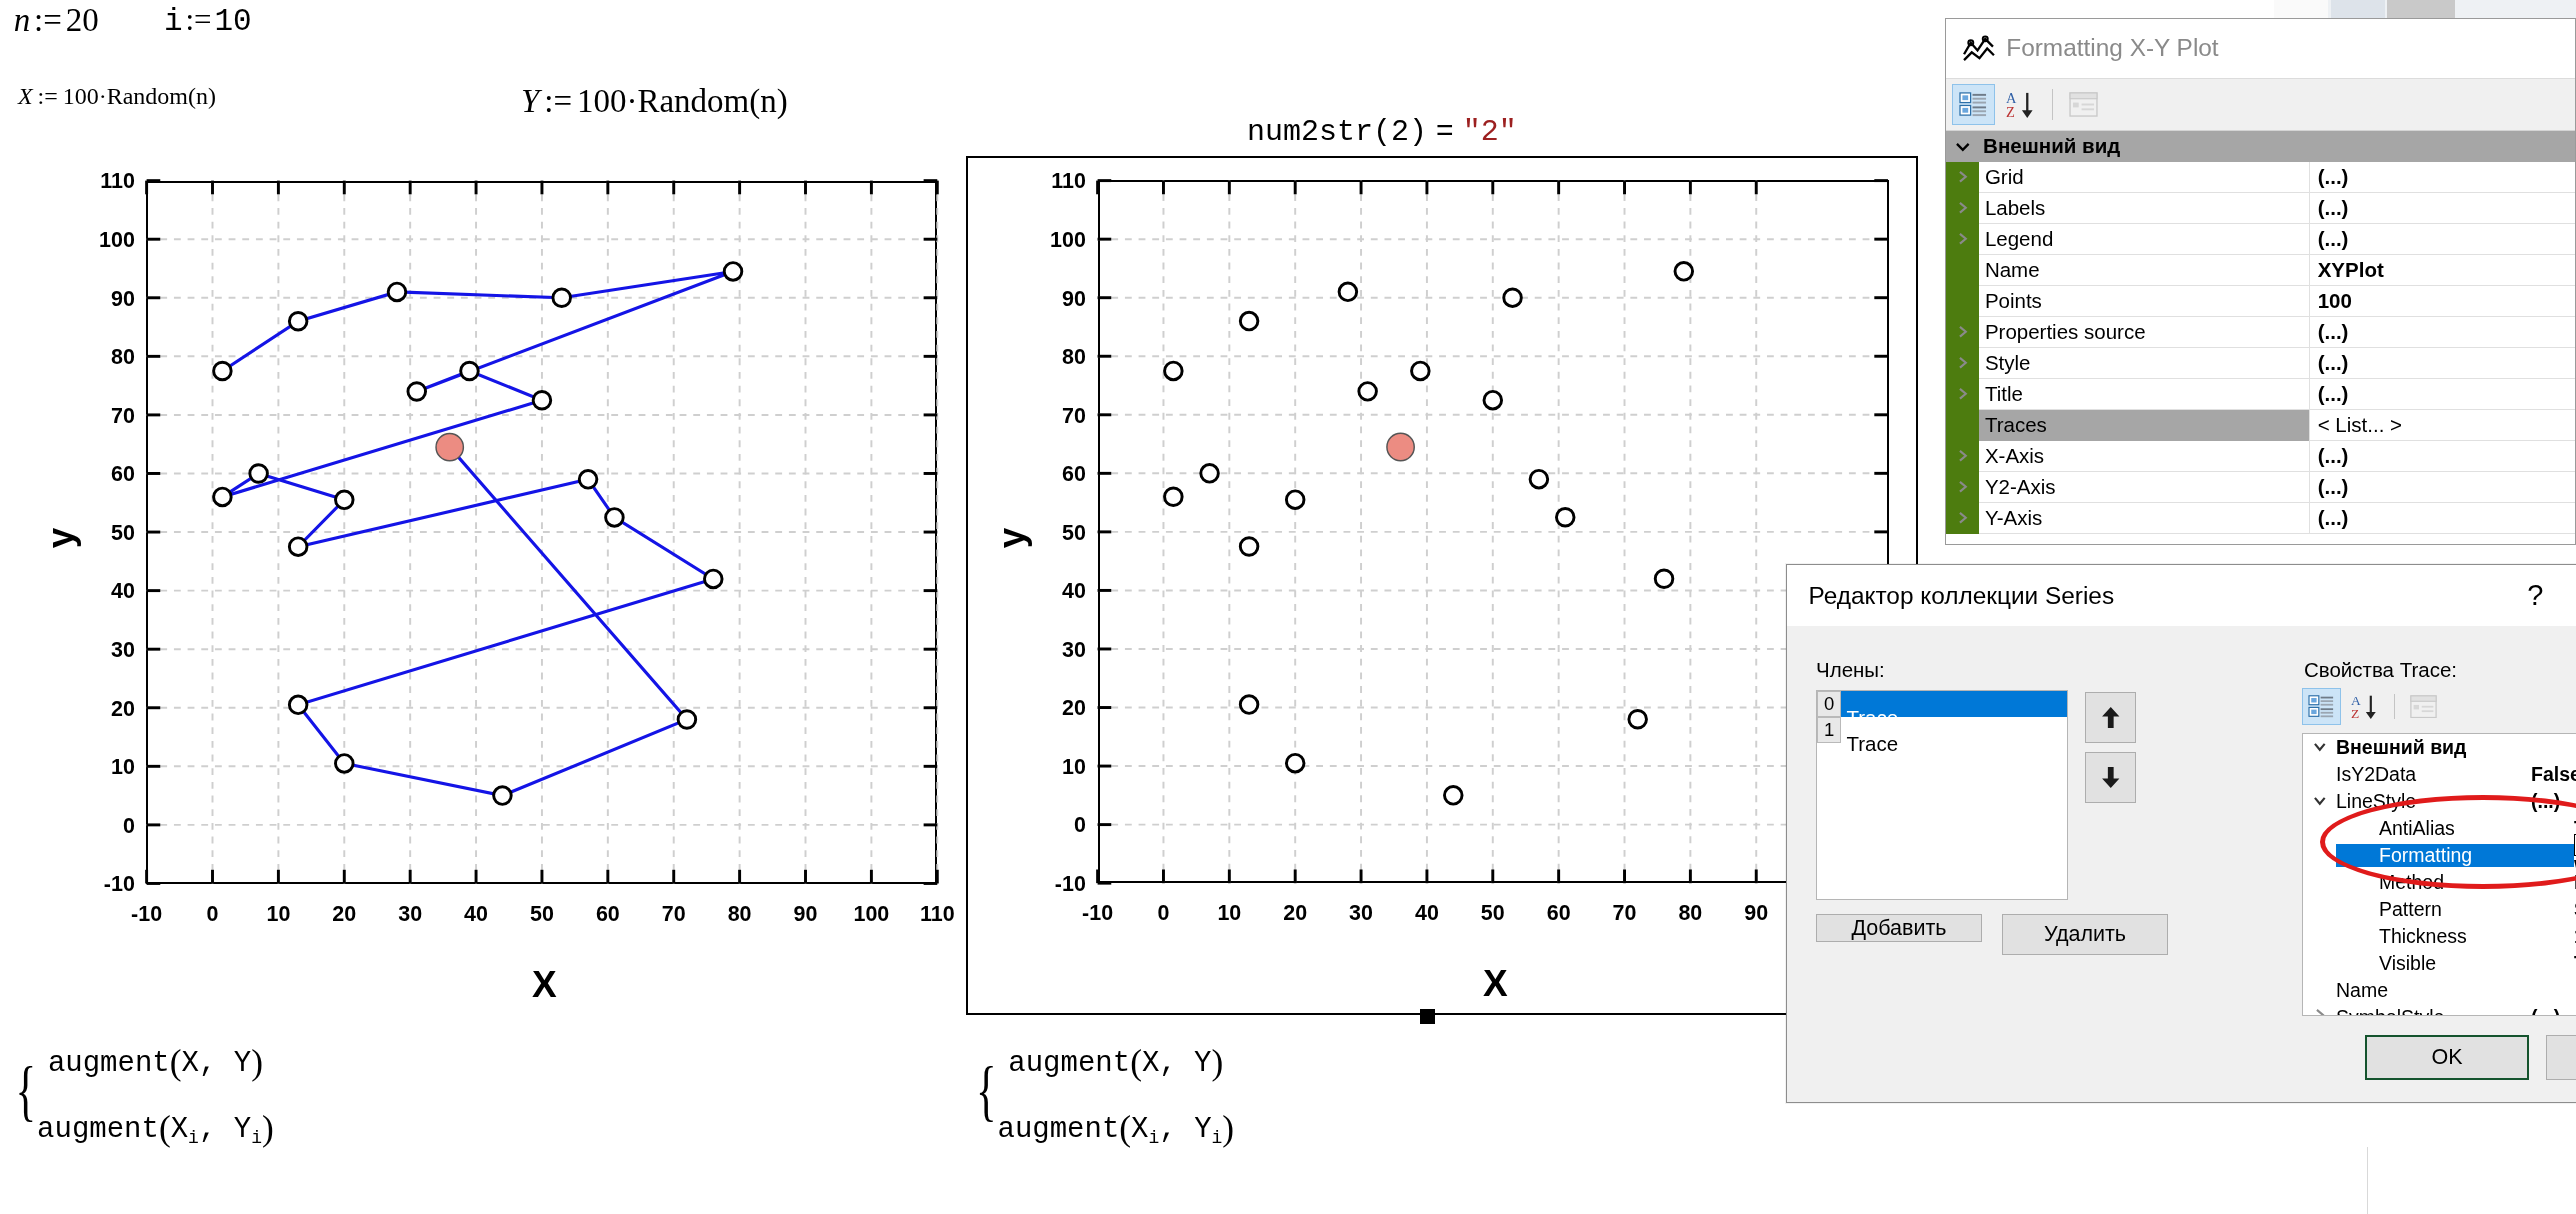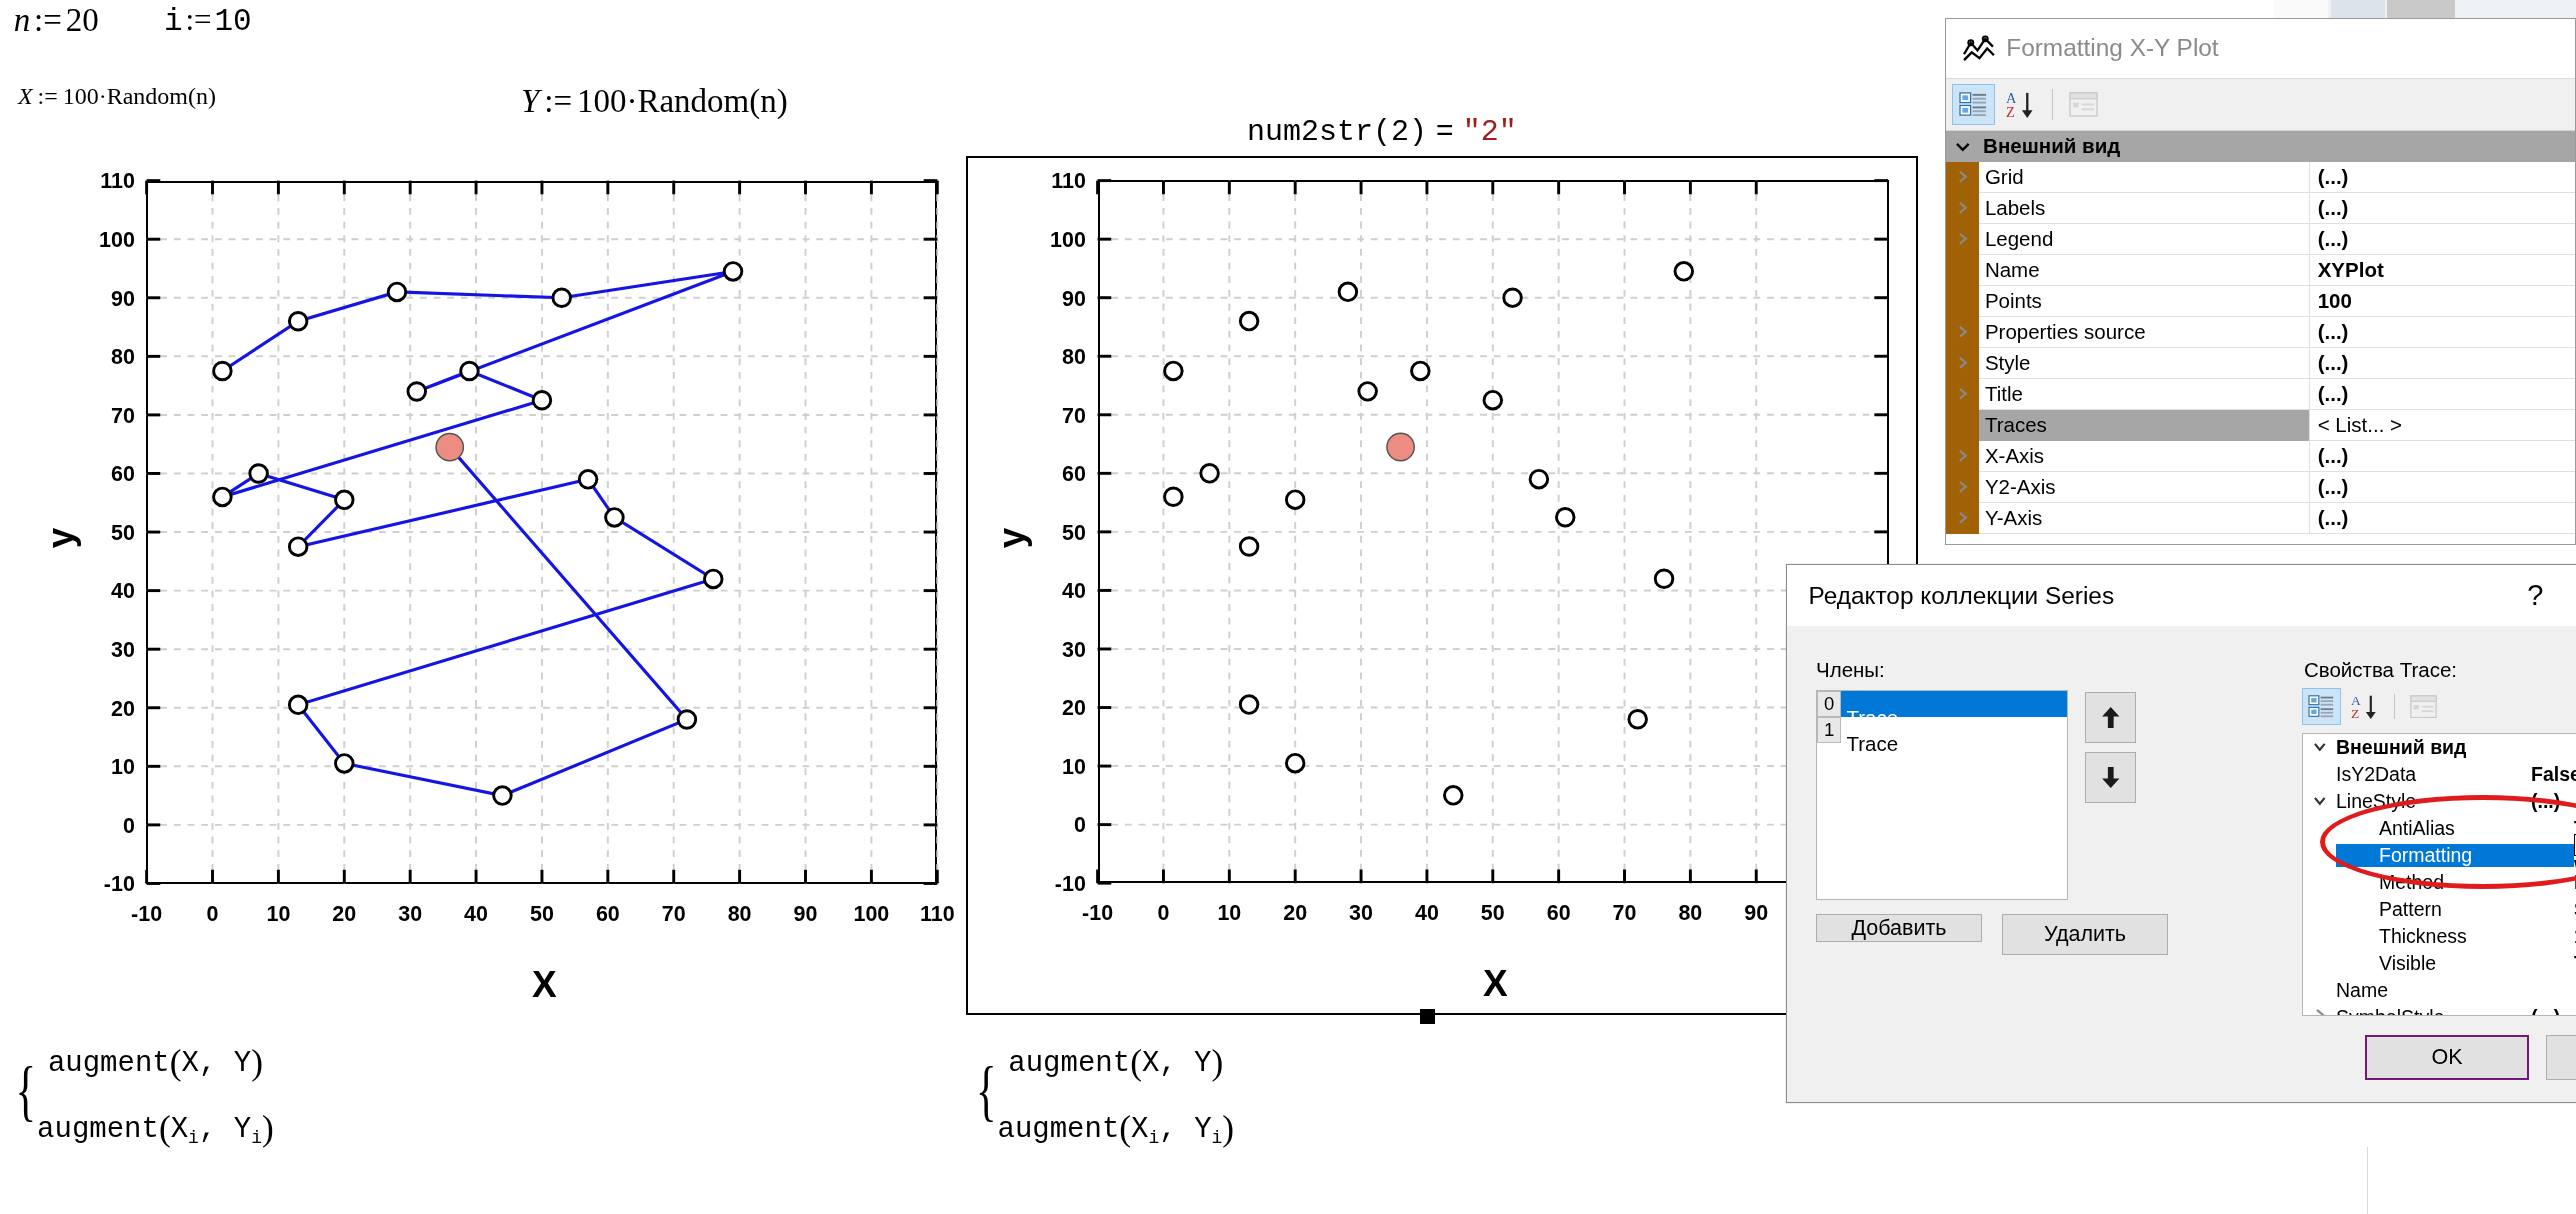--- a/index.html
+++ b/index.html
@@ -51,21 +51,21 @@
     background:#f0f0f0;border-bottom:1px solid #d4d4d4;
   }
   .tbtn{width:43px;height:41px;display:flex;align-items:center;justify-content:center;
         border:1px solid transparent;box-sizing:border-box;}
   .tbtn.on{background:#cce4f7;border-color:#8ec2ea;}
   .tbsep{width:1px;height:31px;background:#c4c4c4;margin:0 5.9px;}
   .catrow{
     height:31px;background:#a6a6a6;display:flex;align-items:center;
     font-weight:bold;font-size:20.5px;color:#000;padding-left:7.8px;gap:11.7px;
   }
-  .prow{height:31px;display:flex;align-items:stretch;background:#a16207;font-size:20.5px;}
+  .prow{height:31px;display:flex;align-items:stretch;background:#4d7c0f;font-size:20.5px;}
   .prow .exp{width:33px;display:flex;align-items:center;justify-content:center;color:#777;font-size:19.5px;}
   .prow .pname{flex:0 0 324px;background:#fff;display:flex;align-items:center;padding-left:5.9px;
                border-bottom:1px solid #e0e0e0;color:#000;}
   .prow .pval{flex:1;background:#fff;display:flex;align-items:center;padding-left:7.8px;
               border-left:1px solid #e0e0e0;border-bottom:1px solid #e0e0e0;color:#000;}
   .prow.sel .pname{background:#a6a6a6;border-bottom-color:#a6a6a6;}
   .prow .pval.b{font-weight:bold;}
   .chev{display:inline-block;}
 
   
@@ -85,21 +85,21 @@
   .li{height:26px;display:flex;align-items:center;font-size:20.5px;}
   .li .idx{width:24.4px;background:#e8e8e8;border:1px solid #b9b9b9;box-sizing:border-box;
            height:100%;display:flex;align-items:center;justify-content:center;font-size:18.5px;color:#000;}
   .li .nm{padding-left:5px;color:#000;margin-top:28px;}
   .li.sel{background:#0078d7;}
   .li.sel .nm{color:#fff;}
   .arrbtn{position:absolute;width:51px;height:51px;background:#e1e1e1;border:1px solid #adadad;
           box-sizing:border-box;display:flex;align-items:center;justify-content:center;}
   .pbtn{position:absolute;background:#e1e1e1;border:1px solid #adadad;box-sizing:border-box;
         display:flex;align-items:center;justify-content:center;font-size:21.5px;color:#000;}
-  .pbtn.primary{border:2px solid #701a75;}
+  .pbtn.primary{border:2px solid #14532d;}
   .gridbox{position:absolute;background:#fff;border:1px solid #b5b5b5;box-sizing:border-box;overflow:hidden;}
   .grow{height:27px;display:flex;align-items:center;font-size:19.5px;color:#000;background:#fff;}
   .grow .gexp{width:33px;text-align:center;color:#777;font-size:17.6px;flex:0 0 33px;}
   .grow .gn{flex:0 0 195px;}
   .grow .gv{flex:1;font-weight:bold;}
   .grow.cat{background:#fff;font-weight:bold;}
   .grow.sel .gn{background:#0078d7;color:#fff;}
   .swatch{display:inline-block;width:41px;height:20.5px;background:#fff;border:1px solid #000;
           vertical-align:middle;margin-right:9.8px;}
   .ellipse{

